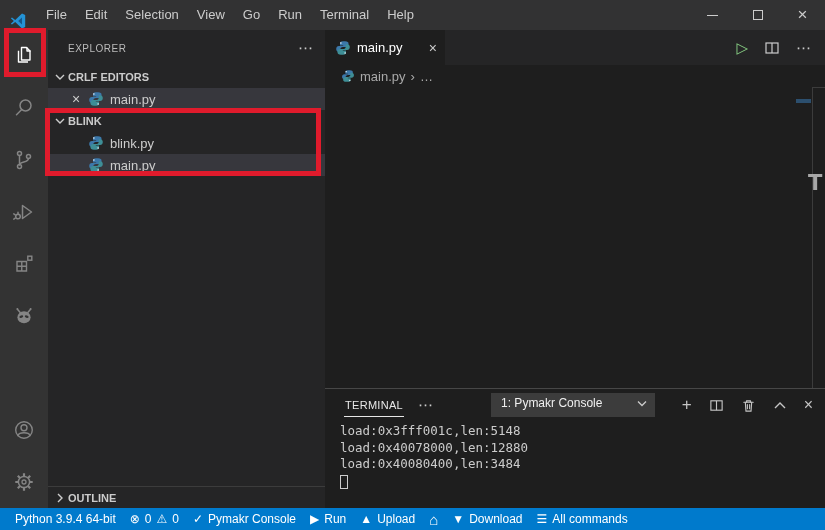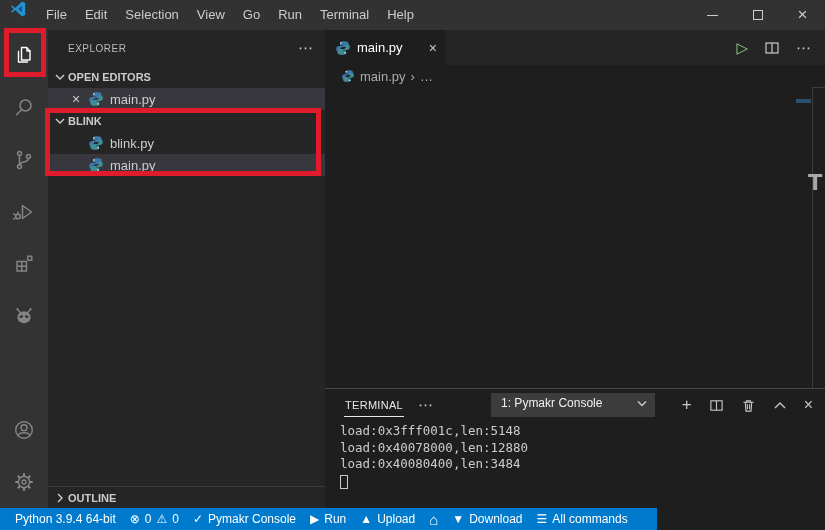--- a/index.html
+++ b/index.html
@@ -3,21 +3,21 @@
 <meta charset="utf-8">
 <style>
   * { margin:0; padding:0; box-sizing:border-box; }
   html,body { width:825px; height:530px; overflow:hidden; background:#1e1e1e;
               font-family:"Liberation Sans", sans-serif; }
   .abs { position:absolute; }
   #app { position:relative; width:825px; height:530px; }
 
   
   #titlebar { left:0; top:0; width:825px; height:30px; background:#323233;
-              display:flex; align-items:flex-start; color:#cccccc; font-size:13px; }
+              display:flex; align-items:flex-end; color:#cccccc; font-size:13px; }
   #vscode-logo { width:18px; height:18px; margin:0 10px 0 9px; flex:0 0 auto; }
   .menu-item { padding:0 9px; height:30px; line-height:30px; cursor:default; }
   #window-title { position:absolute; left:455px; top:0; height:30px; line-height:30px;
                   font-size:13px; color:#cccccc; white-space:nowrap; }
   #win-controls { position:absolute; right:0; top:0; height:30px; display:flex; }
   .win-btn { width:45px; height:30px; display:flex; align-items:center; justify-content:center;
              color:#cccccc; font-size:14px; }
   .win-btn .box { width:10px; height:10px; border:1px solid #cccccc; }
   .win-btn .bar { width:11px; height:1px; background:#cccccc; }
   .win-btn.close-btn { font-size:17px; }
@@ -79,21 +79,21 @@
   #term-dropdown .dd-chev { margin-left:auto; display:flex; }
   #panel-actions { margin-left:auto; display:flex; align-items:center; gap:17px; }
   #panel-actions .pa { color:#c5c5c5; display:flex; align-items:center; justify-content:center; }
   #panel-actions .plus { font-size:17px; font-weight:normal; }
   #panel-actions .x { font-size:16px; }
   #term-body { padding:2px 0 0 15px; font-family:"DejaVu Sans Mono","Liberation Mono",monospace;
                font-size:12.5px; line-height:16.5px; color:#cccccc; }
   #term-cursor { width:8px; height:14px; border:1px solid #cccccc; margin-top:2px; }
 
   
-  #statusbar { left:0; top:508px; width:657px; height:22px; background:#007acc;
+  #statusbar { left:0; top:508px; width:825px; height:22px; background:#007acc;
                display:flex; align-items:center; color:#ffffff; font-size:12px; }
   .sb-item { display:flex; align-items:center; gap:5px; padding:0 7px; height:22px; white-space:nowrap; }
   .sb-glyph { font-size:12px; }
   .sb-right { margin-left:auto; display:flex; align-items:center; }
   #sb-home .sb-glyph { font-size:15px; }
 
   
   .anno { position:absolute; border:5px solid #e01b2c; z-index:50; pointer-events:none; }
   #anno-explorer { left:4px; top:28px; width:42px; height:49px; }
   #anno-blink { left:45px; top:108px; width:276px; height:68px; }
@@ -202,21 +202,21 @@
       <span id="sidebar-title">EXPLORER</span>
       <span class="more-dots">⋯</span>
     </div>
 
     <div class="tree-row section-head">
       <span class="chev">
         <svg width="10" height="8" viewBox="0 0 10 8" fill="none" stroke="#cccccc" stroke-width="1.4">
             <path d="M1 2 L5 6 L9 2"></path>
           </svg>
       </span>
-      <span>OPEN EDITORS</span>
+      <span>CRLF EDITORS</span>
     </div>
 
     <div class="tree-row file-row with-close selected-row">
       <span class="close-x">×</span>
       <svg class="pyicon" viewBox="0 0 16 16">
         <path d="M8 1.3 c-2.6 0 -3 1.1 -3 2.2 v1.9 h3.2 v0.6 H3.9 C2.3 6 1.2 7.1 1.2 8.9 c0 1.8 1 2.9 2.6 2.9 h1.4 V9.6 c0 -1.5 1.2 -2.7 2.8 -2.7 h3 c1.4 0 2.5 -1.1 2.5 -2.5 V3.5 c0 -1.2 -0.9 -2.2 -3.5 -2.2 z" fill="#3c78aa"></path>
         <path d="M8 14.7 c2.6 0 3 -1.1 3 -2.2 v-1.9 H7.8 V10 h4.3 c1.6 0 2.7 -1.1 2.7 -2.9 0 -1.8 -1 -2.9 -2.6 -2.9 H10.8 v2.2 c0 1.5 -1.2 2.7 -2.8 2.7 h-3 c-1.4 0 -2.5 1.1 -2.5 2.5 v0.9 c0 1.2 0.9 2.2 3.5 2.2 z" fill="#3e8e96"></path>
         <circle cx="5.9" cy="3.1" r="0.75" fill="#ffffff"></circle>
           <circle cx="10.1" cy="12.9" r="0.75" fill="#ffffff"></circle>
       </svg>

